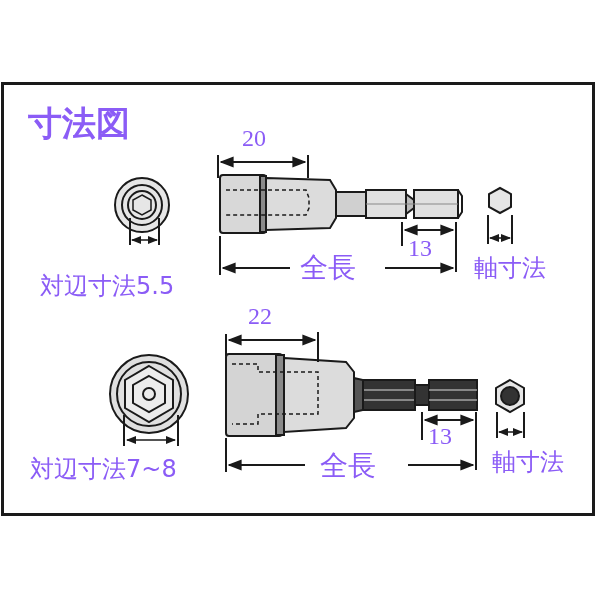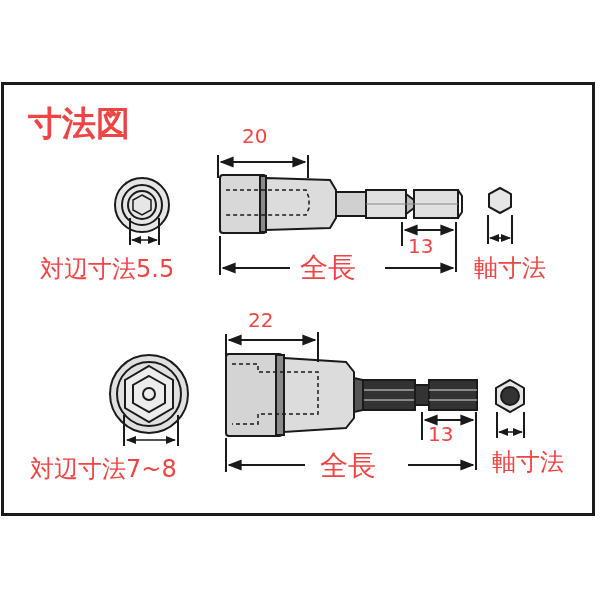--- a/index.html
+++ b/index.html
@@ -1,22 +1,22 @@
 <!DOCTYPE html>
 <html><head>
 <meta charset="utf-8">
 <style>
   html, body { margin: 0; padding: 0; background: #ffffff; }
   body { width: 600px; height: 600px; position: relative; overflow: hidden;
          font-family: "DejaVu Sans", sans-serif; color: #111; }
   .frame { position: absolute; left: 1px; top: 82px; width: 594px; height: 434px;
            border: 3px solid #1a1a1a; box-sizing: border-box; background: #fff; }
-  .lbl { position: absolute; white-space: nowrap; line-height: 1; color: #ef4444; text-align: center; }
+  .lbl { position: absolute; white-space: nowrap; line-height: 1; color: #8b5cf6; text-align: center; }
   .title { left: 28px; top: 106px; font-size: 34px; font-weight: bold; }
-  .dim { font-size: 20px; }
+  .dim { font-size: 24px; font-family: Liberation Serif, serif; }
   .jp { font-size: 24px; }
   svg.art { position: absolute; left: 0; top: 0; }
 </style>
 </head>
 <body>
 
 <div class="frame"></div>
 
 <div class="lbl title">寸法図</div>
 
@@ -122,22 +122,22 @@
   <g stroke="#1a1a1a" stroke-width="2">
     <polygon points="510,380 524,388 524,404 510,412 496,404 496,388" fill="#e6e6e6"></polygon>
     <circle cx="510" cy="396" r="9" fill="#333"></circle>
     <line x1="497" y1="412" x2="497" y2="438"></line>
     <line x1="524" y1="412" x2="524" y2="438"></line>
     <line x1="499" y1="432" x2="522" y2="432" stroke-width="1.5" marker-start="url(#arr)" marker-end="url(#arr)"></line>
   </g>
 </svg>
 
 <div class="lbl dim" style="left:242px; top:126px;">20</div>
-<div class="lbl jp" style="left:40px; top:257px;">対辺寸法5.5</div>
+<div class="lbl jp" style="left:40px; top:274px;">対辺寸法5.5</div>
 <div class="lbl jp" style="left:300px; top:254px; font-size:28px;">全長</div>
 <div class="lbl dim" style="left:408px; top:236px;">13</div>
 <div class="lbl jp" style="left:474px; top:256px;">軸寸法</div>
 
-<div class="lbl dim" style="left:248px; top:304px;margin-top:6px;">22</div>
+<div class="lbl dim" style="left:248px; top:304px;">22</div>
 <div class="lbl jp" style="left:30px; top:457px;">対辺寸法7~8</div>
 <div class="lbl jp" style="left:320px; top:452px; font-size:28px;">全長</div>
 <div class="lbl dim" style="left:428px; top:424px;">13</div>
 <div class="lbl jp" style="left:492px; top:450px;">軸寸法</div>
 
 </body></html>

